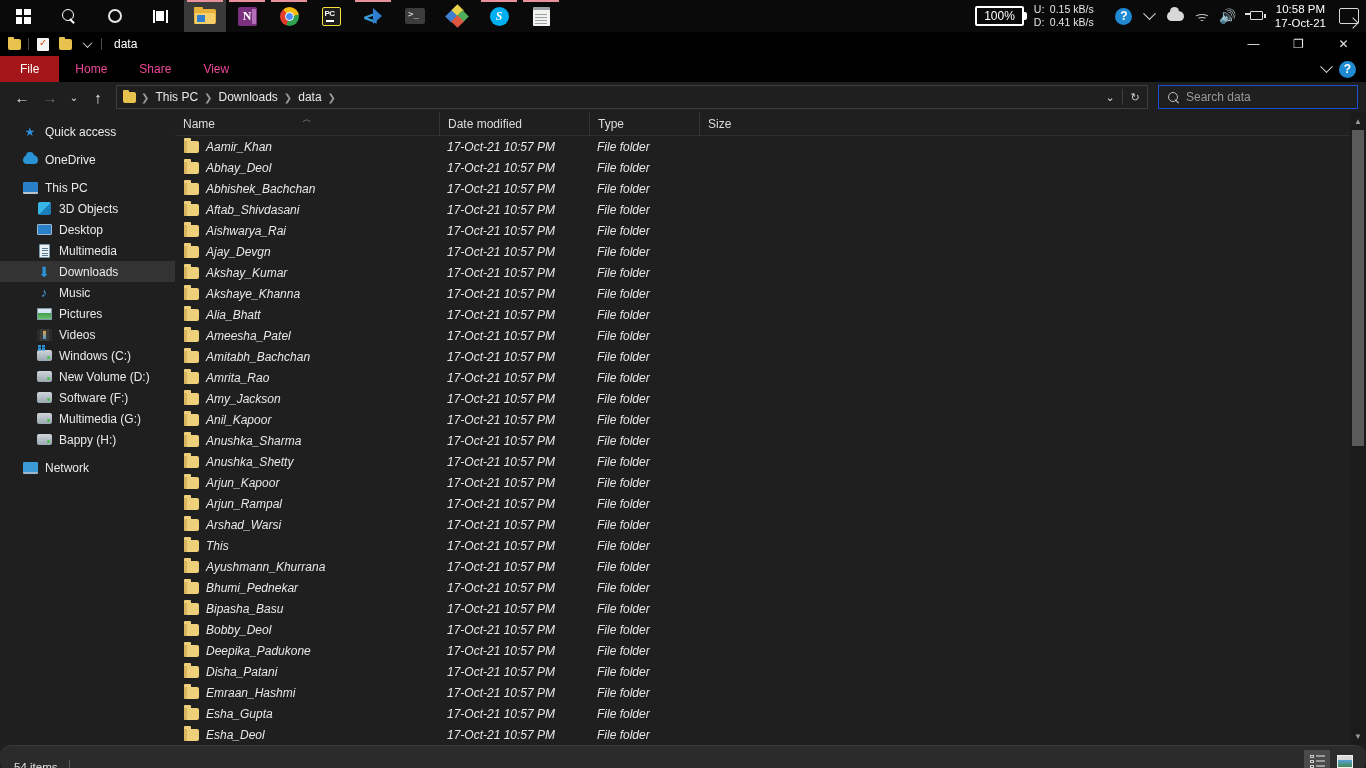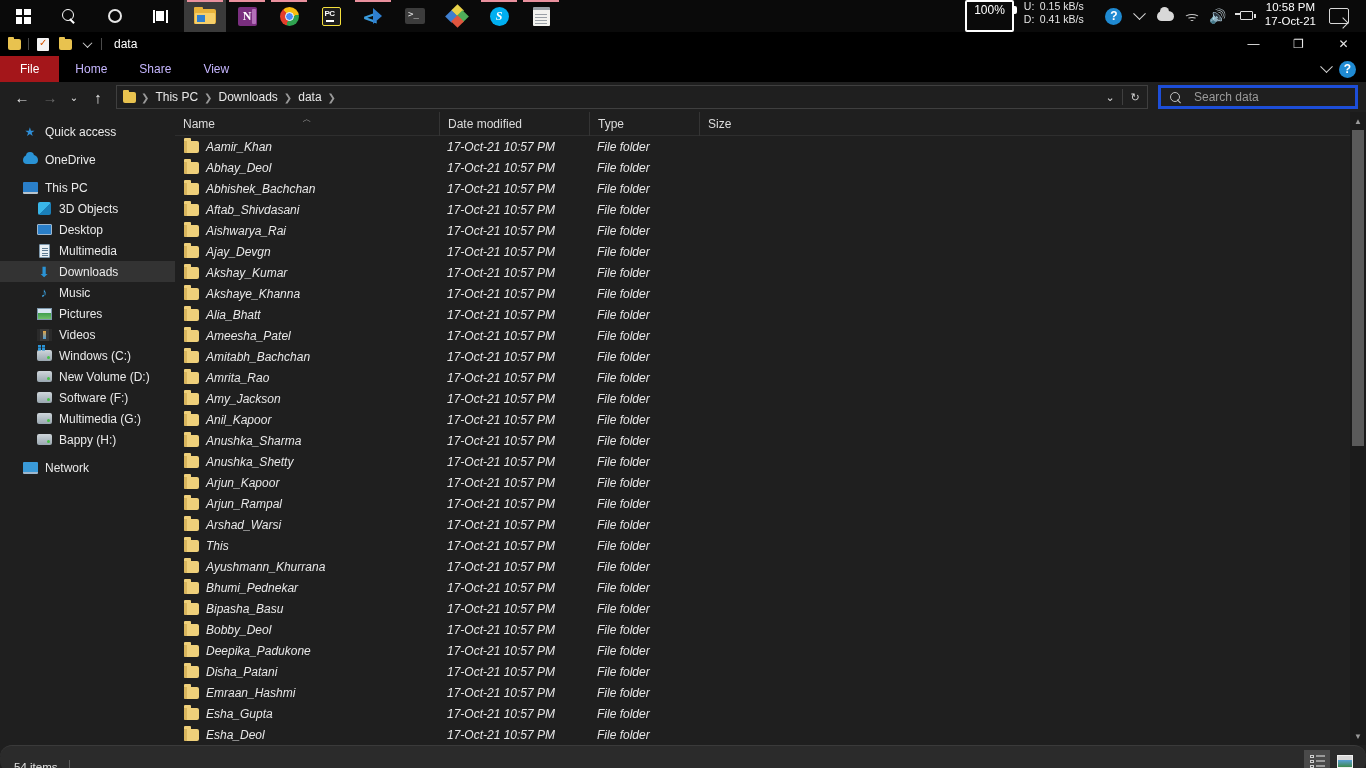--- a/index.html
+++ b/index.html
@@ -67,21 +67,21 @@
 
   .ic-diamond { width:20px; height:20px; position:relative; }
   .ic-diamond i { position:absolute; width:9px; height:9px; transform:rotate(45deg); }
 
   .ic-skype { width:19px; height:19px; border-radius:50%; background:#00aff0; color:#fff; font-size:12px; font-style:italic; font-weight:bold; display:flex; align-items:center; justify-content:center; font-family:"Liberation Serif", serif; }
 
   .ic-notepad { width:17px; height:19px; background:#f2f2ee; border-radius:1px; position:relative; border-top:3px solid #9aa0a6; }
   .ic-notepad i { position:absolute; left:2px; width:12px; height:1px; background:#9aa0a6; }
 
   
-  .tray { margin-left:auto; display:flex; height:32px; padding-right:16px; }
+  .tray { margin-left:auto; display:flex; align-items:center; height:32px; padding-right:6px; }
   .battery-pct {
     border:2px solid #fff; border-radius:2px; padding:1px 7px; font-size:12px; color:#fff;
     position:relative; margin-right:10px; line-height:14px;
   }
   .battery-pct::after { content:""; position:absolute; right:-5px; top:4px; width:3px; height:8px; background:#fff; border-radius:0 2px 2px 0; }
   .netspeed { display:flex; font-size:10.5px; color:#e6e6e6; line-height:13px; margin-right:9px; }
   .netspeed .lbl { width:16px; }
   .netspeed .val { width:52px; text-align:left; }
   .tray-ic { width:26px; height:32px; display:flex; align-items:center; justify-content:center; }
   .help-circle { width:17px; height:17px; border-radius:50%; background:#1f8ad2; color:#fff; font-size:12px; font-weight:bold; display:flex; align-items:center; justify-content:center; }
@@ -110,42 +110,42 @@
   .mini-folder::before { content:""; position:absolute; left:0; top:-2px; width:6px; height:3px; background:#e8c24f; border-radius:1px 1px 0 0; }
   .props-ic { width:12px; height:13px; background:#f4f4f4; position:relative; border-radius:1px; }
   .props-ic::after { content:"✓"; position:absolute; left:2px; top:-1px; font-size:10px; color:#d35400; }
   .qa-chev { width:7px; height:7px; border-right:1.4px solid #d0d0d0; border-bottom:1.4px solid #d0d0d0; transform:rotate(45deg) translate(-1px,-1px); }
   .win-title { font-size:12px; color:#ffffff; margin-left:8px; }
   .wcontrols { position:absolute; right:0; top:0; display:flex; }
   .wc { width:45px; height:24px; display:flex; align-items:center; justify-content:center; color:#e8e8e8; font-size:12px; }
 
   
   .ribbon { height:26px; background:#000; display:flex; align-items:stretch; position:relative; }
-  .rtab { padding:0 16px; display:flex; align-items:center; font-size:12px; color:#c4b5fd; }
+  .rtab { padding:0 16px; display:flex; align-items:center; font-size:12px; color:#ec4899; }
   .rtab.file { background:#a4161a; color:#fff; padding:0 20px; }
   .ribbon-right { position:absolute; right:4px; top:0; height:26px; display:flex; align-items:center; gap:8px; padding-right:6px; }
   .r-chev { width:9px; height:9px; border-right:1.5px solid #d0d0d0; border-bottom:1.5px solid #d0d0d0; transform:rotate(45deg) translate(-2px,-2px); }
 
   
   .navbar { height:30px; background:#1f1f1f; display:flex; align-items:center; padding:0 8px; gap:0; }
   .nav-btn { width:28px; height:28px; display:flex; align-items:center; justify-content:center; color:#e4e4e4; font-size:15px; }
   .nav-btn.small { width:20px; font-size:10px; }
   .nav-btn.dis { color:#6a6a6a; }
   .addressbar {
     flex:1; height:24px; background:#1f1f1f; border:1px solid #3f3f3f; display:flex; align-items:center;
     margin-left:4px; padding-left:6px;
   }
   .crumb { font-size:12px; color:#e8e8e8; padding:0 5px; }
   .crumb-sep { color:#9a9a9a; font-size:10px; padding:0 1px; }
   .addr-right { margin-left:auto; display:flex; align-items:center; height:24px; }
   .addr-btn { width:24px; height:22px; display:flex; align-items:center; justify-content:center; color:#d6d6d6; font-size:11px; }
   .addr-div { width:1px; height:16px; background:#3f3f3f; }
   .searchbox {
-    width:200px; height:24px; margin-left:10px; border:3px solid #1d4ed8; background:#1f1f1f;
-    display:flex; align-items:center; gap:13px; padding-left:9px;
+    width:200px; height:24px; margin-left:10px; border:1px solid #1d4ed8; background:#1f1f1f;
+    display:flex; align-items:center; gap:7px; padding-left:9px;
   }
   .search-ph { font-size:12px; color:#9a9a9a; }
   .mag { width:11px; height:11px; position:relative; }
   .mag::before { content:""; position:absolute; left:0; top:0; width:8px; height:8px; border:1.3px solid #c0c0c0; border-radius:50%; }
   .mag::after { content:""; position:absolute; left:6.5px; top:7px; width:5px; height:1.3px; background:#c0c0c0; transform:rotate(45deg); transform-origin:left center; }
 
   
   .body-split { display:flex; height:633px; }
   .sidebar { width:175px; background:#1f1f1f; padding-top:9px; position:relative; }
   .side-item { height:21px; display:flex; align-items:center; gap:7px; padding-left:22px; font-size:12px; color:#eaeaea; }

